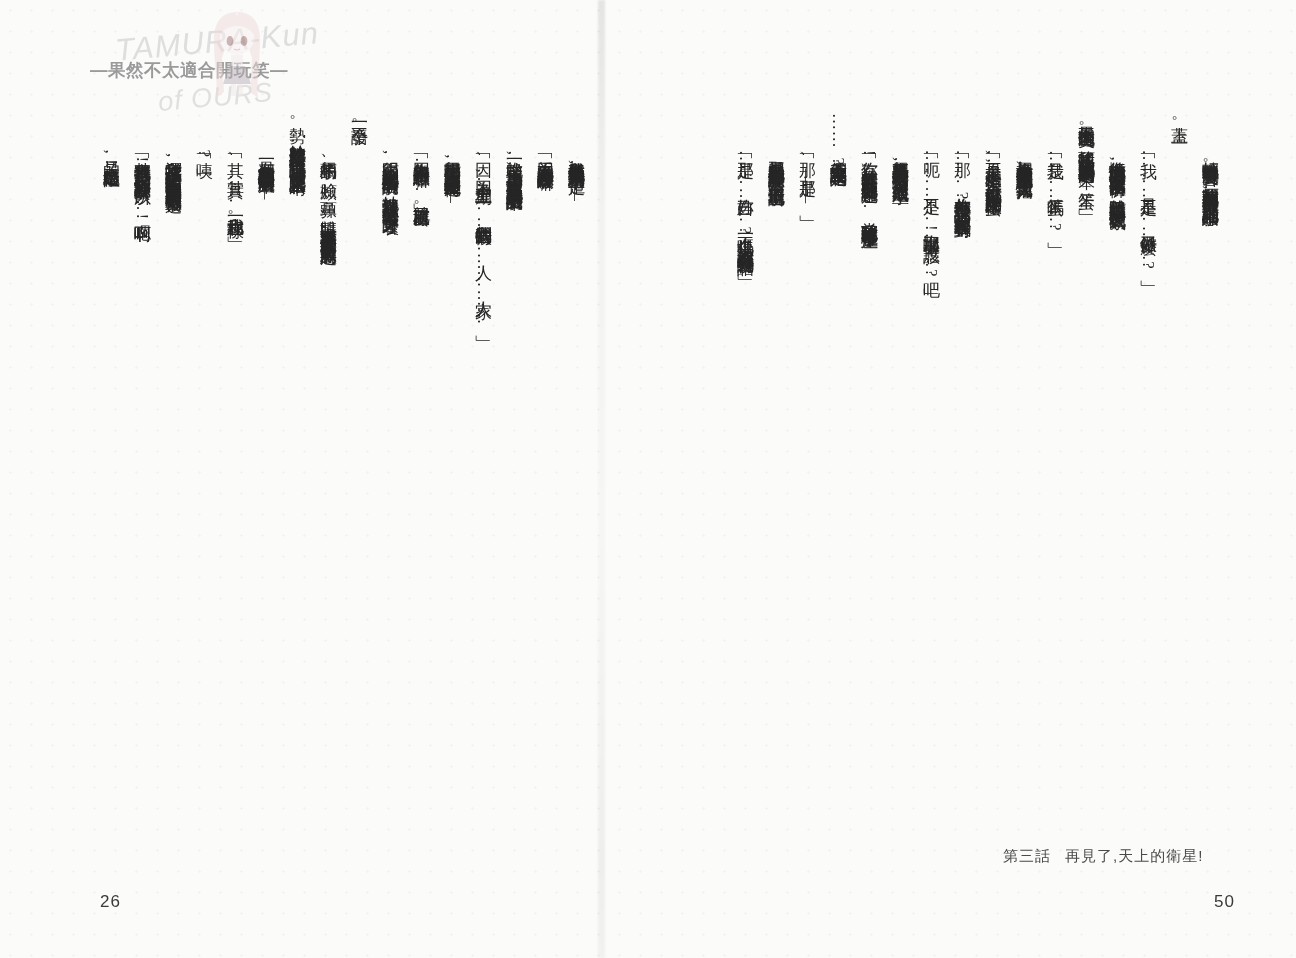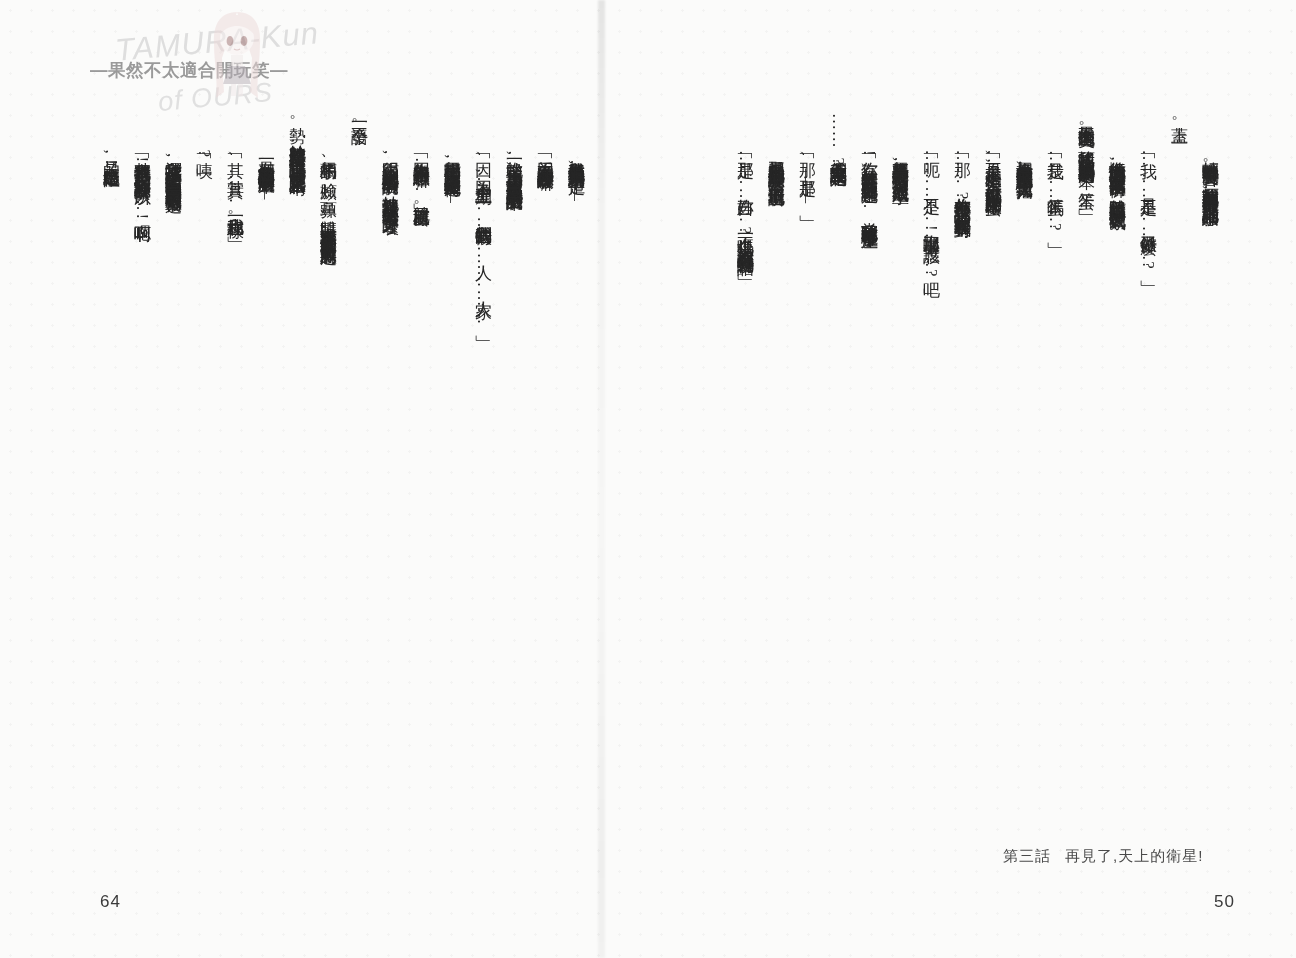--- a/index.html
+++ b/index.html
@@ -123,16 +123,16 @@
   <p class="col indent">「那……你為什麼都不跟我說話?你今天一整天都在躲我對不對?」</p>
   <p class="col indent">「呃……不是……沒那回事啦!應該……吧?」</p>
   <p class="col indent">相馬將身子更貼近身後的椅背,嘴角一撇,眉毛皺成八字型。</p>
   <p class="col indent">「你有!午休的時候不見人影,其他的下課時間也是……當我發現時你都已經不在座位上了</p>
   <p class="col">……我們今天完全沒說到話不是嗎?」</p>
   <p class="col indent">「那、那是——」</p>
   <p class="col indent">那是因為我根本不知道該和妳說些什麼!不過,這個我也說不出口。</p>
   <p class="col indent">「那是……妳自己……不也一樣嗎?我不記得妳今天有找我說過任何話。」</p>
 </main>
 
-<div class="pagenum-left">64</div>
+<div class="pagenum-left">26</div>
 
 <div class="chapter-line"><span>第三話</span><span class="sep"></span><span>再見了,天上的衛星!</span></div>
 <div class="pagenum-right">50</div>
 
 </body></html>

